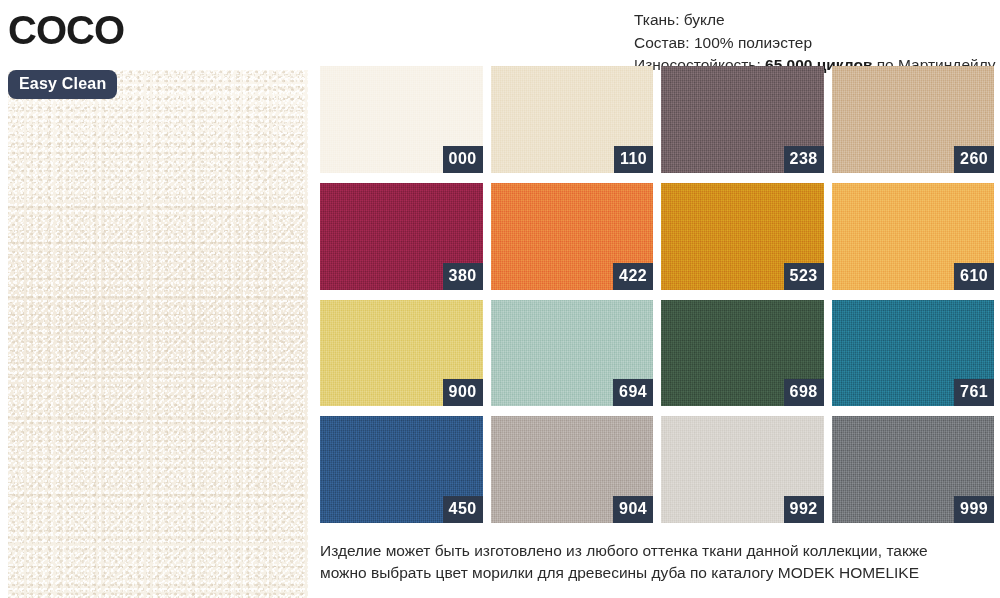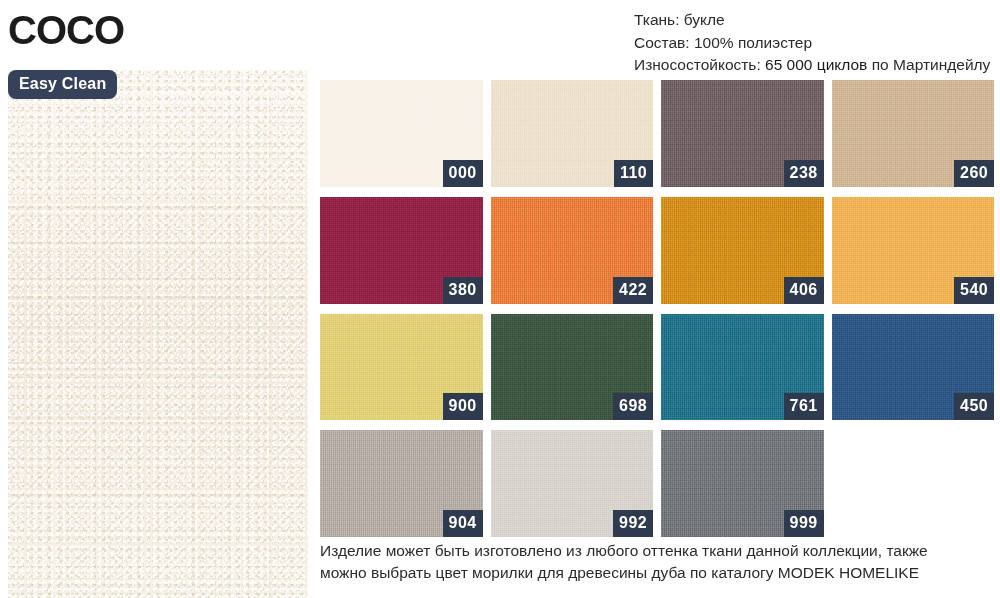--- a/index.html
+++ b/index.html
@@ -35,21 +35,21 @@
     position: absolute;
     left: 598px;
     top: 9px;
     font-size: 15.5px;
     color: #2b2b2b;
     line-height: 1.46;
     white-space: nowrap;
     margin-left: 36px;
   }
   .spec-line { display: block; }
-  .spec-strong { font-weight: normal; color: #1a1a1a; text-align: right; }
+  .spec-strong { font-weight: bold; color: #1a1a1a; text-align: right; }
 
   
   .easy-clean-badge {
     position: absolute;
     left: 8px;
     top: 70px;
     z-index: 5;
     background: #36415a;
     color: #ffffff;
     font-size: 16px;
@@ -83,21 +83,21 @@
     background-size:
       7px 7px, 9px 9px, 6px 6px, 11px 11px,
       8px 8px, 10px 10px, 7px 7px, 12px 12px,
       5px 5px, 6px 6px, 100% 100%;
   }
 
   
   .swatch-grid {
     position: absolute;
     left: 320px;
-    top: 80px;
+    top: 66px;
     width: 674px;
     height: 457px;
     display: grid;
     grid-template-columns: repeat(4, 1fr);
     grid-template-rows: repeat(4, 1fr);
     column-gap: 8px;
     row-gap: 10px;
   }
 
   .swatch {
@@ -187,29 +187,33 @@
       <div class="swatch">
         <div class="swatch-surface" style="background: rgb(141, 34, 68);"></div>
         <div class="swatch-code">380</div>
       </div>
       <div class="swatch">
         <div class="swatch-surface" style="background: rgb(232, 121, 58);"></div>
         <div class="swatch-code">422</div>
       </div>
       <div class="swatch">
         <div class="swatch-surface" style="background: rgb(208, 138, 28);"></div>
-        <div class="swatch-code">406</div>
+        <div class="swatch-code">523</div>
       </div>
       <div class="swatch">
         <div class="swatch-surface" style="background: rgb(239, 176, 83);"></div>
-        <div class="swatch-code">540</div>
+        <div class="swatch-code">610</div>
       </div>
       <div class="swatch">
         <div class="swatch-surface" style="background: rgb(225, 206, 115);"></div>
         <div class="swatch-code">900</div>
+      </div>
+      <div class="swatch">
+        <div class="swatch-surface" style="background: rgb(168, 198, 188);"></div>
+        <div class="swatch-code">694</div>
       </div>
       <div class="swatch">
         <div class="swatch-surface" style="background: rgb(60, 84, 65);"></div>
         <div class="swatch-code">698</div>
       </div>
       <div class="swatch">
         <div class="swatch-surface" style="background: rgb(35, 110, 134);"></div>
         <div class="swatch-code">761</div>
       </div>
       <div class="swatch">

